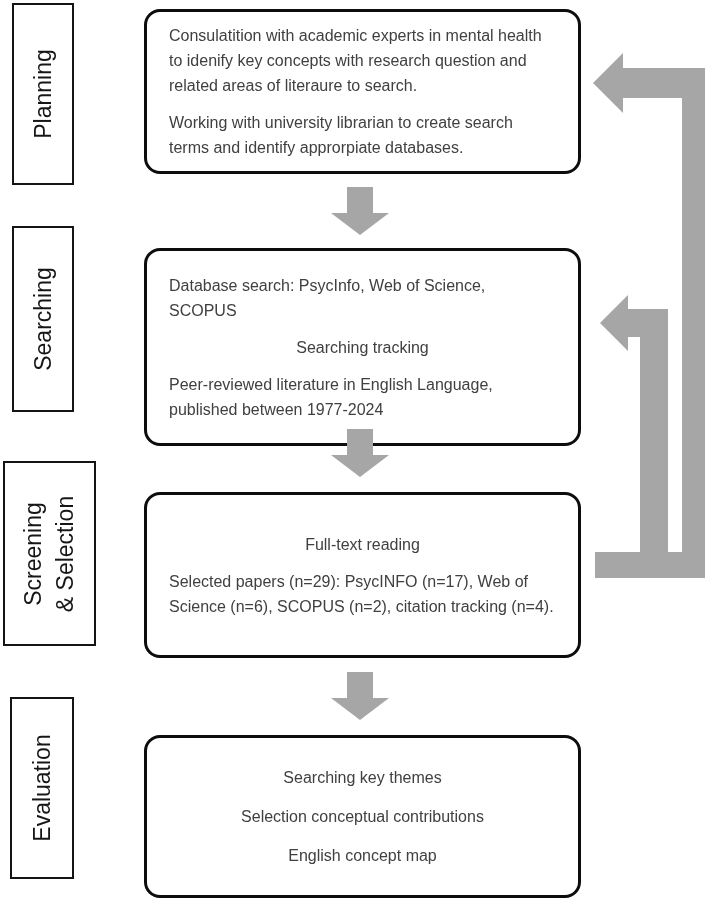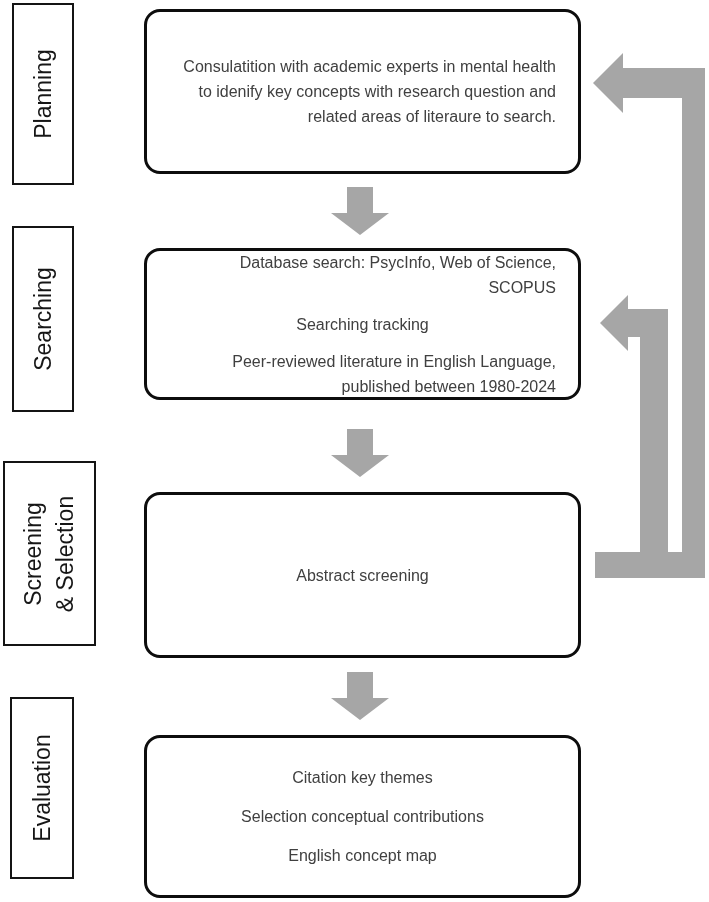--- a/index.html
+++ b/index.html
@@ -31,26 +31,26 @@
   .pbox {
     position:absolute; left:144px; width:437px;
     background:#ffffff;
     border:3px solid var(--box-border,#0d0d0d);
     border-radius:16px;
     box-sizing:border-box;
     display:flex; flex-direction:column; justify-content:center; align-items:center;
     padding:4px 22px;
   }
   #box-planning   { top:9px;   height:165px; }
-  #box-searching  { top:248px; height:152px; }
+  #box-searching  { top:248px; height:198px; }
   #box-screening  { top:492px; height:166px; }
   #box-evaluation { top:735px; height:163px; }
   .pbox p {
     margin:6px 0; font-size:16px; line-height:25px;
-    text-align:right; color:var(--box-text,#404040);
+    text-align:left; color:var(--box-text,#404040);
   }
   #box-evaluation p { margin:7px 0; }
 
   
   .down-arrow { position:absolute; left:331px; }
   #down-arrow-1 { top:187px; }
   #down-arrow-2 { top:429px; }
   #down-arrow-3 { top:672px; }
   .feedback-arrows { position:absolute; left:580px; top:40px; }
   .arrow-fill { fill:var(--arrow,#a6a6a6); }
@@ -80,34 +80,36 @@
   </div>
 
   <div class="stage" id="stage-evaluation">
     <div class="rot">
       <div>Evaluation</div>
     </div>
   </div>
 
   <div class="pbox" id="box-planning">
     <p>Consulatition with academic experts in mental health to idenify key concepts with research question and related areas of literaure to search.</p>
+    <p>Working with university librarian to create search terms and identify approrpiate databases.</p>
   </div>
 
   <div class="pbox" id="box-searching">
     <p>Database search: PsycInfo, Web of Science, SCOPUS</p>
     <p>Searching tracking</p>
-    <p>Peer-reviewed literature in English Language, published between 1980-2024</p>
+    <p>Peer-reviewed literature in English Language, published between 1977-2024</p>
   </div>
 
   <div class="pbox" id="box-screening">
-    <p>Abstract screening</p>
+    <p>Full-text reading</p>
+    <p>Selected papers (n=29): PsycINFO (n=17), Web of Science (n=6), SCOPUS (n=2), citation tracking (n=4).</p>
   </div>
 
   <div class="pbox" id="box-evaluation">
-    <p>Citation key themes</p>
+    <p>Searching key themes</p>
     <p>Selection conceptual contributions</p>
     <p>English concept map</p>
   </div>
 
   <svg class="down-arrow" id="down-arrow-1" width="58" height="48" viewBox="0 0 58 48">
     <polygon class="arrow-fill" points="16,0 42,0 42,26 58,26 29,48 0,26 16,26"></polygon>
   </svg>
   <svg class="down-arrow" id="down-arrow-2" width="58" height="48" viewBox="0 0 58 48">
     <polygon class="arrow-fill" points="16,0 42,0 42,26 58,26 29,48 0,26 16,26"></polygon>
   </svg>

